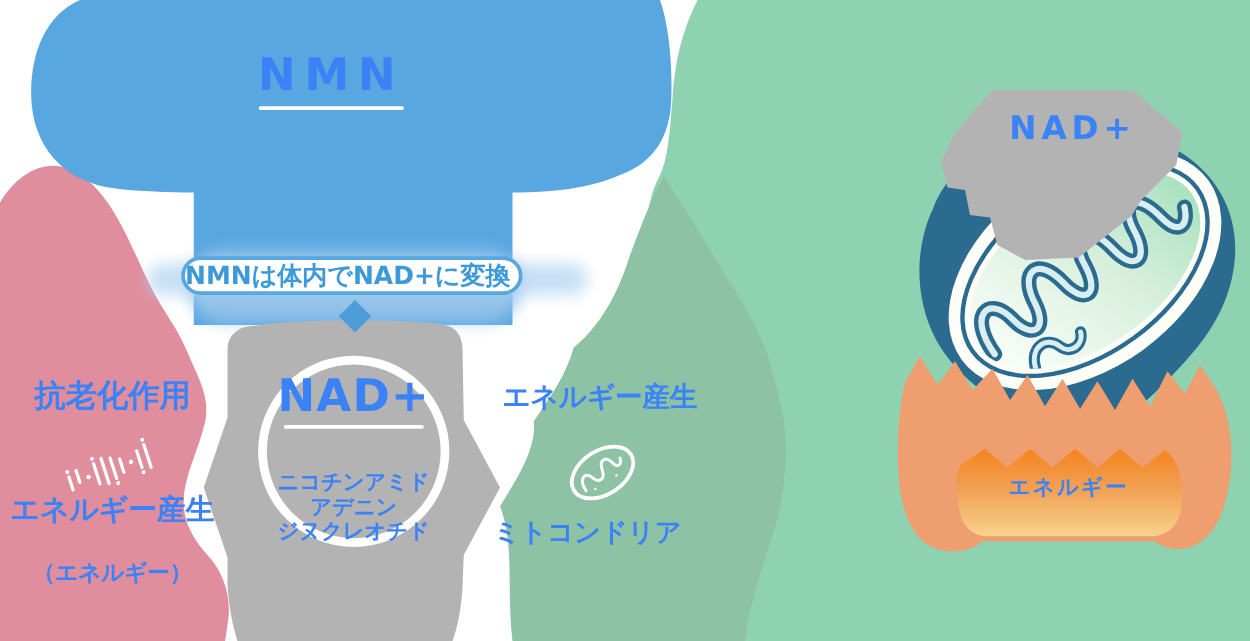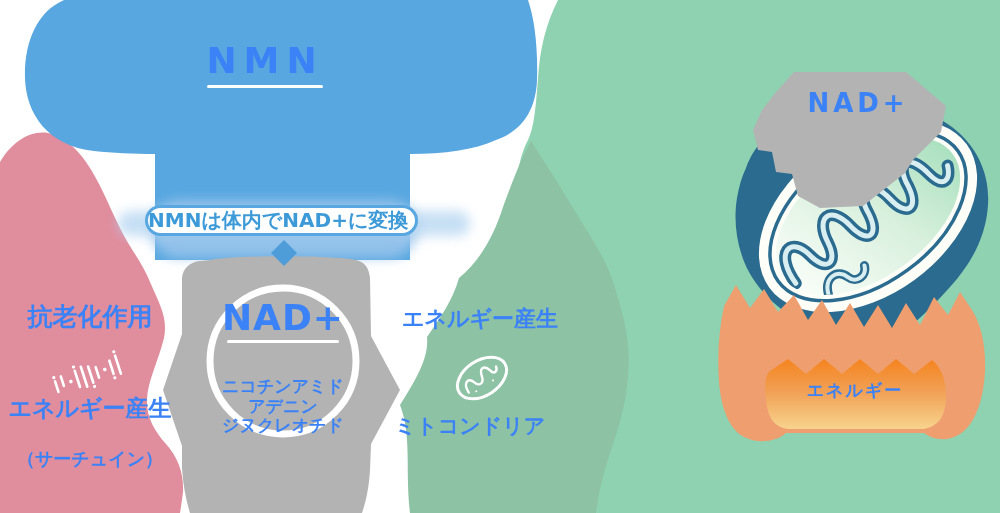--- a/index.html
+++ b/index.html
@@ -157,21 +157,21 @@
   <div class="txt nad-sub">
     <div>ニコチンアミド</div>
     <div>アデニン</div>
     <div>ジヌクレオチド</div>
   </div>
 
   <div class="txt aa-heading">抗老化作用</div>
   <div class="txt aa-gene">
     <div>エネルギー産生</div>
   </div>
-  <div class="txt aa-note">（サーチュイン）</div>
+  <div class="txt aa-note">（エネルギー）</div>
 
   <div class="txt ep-heading">エネルギー産生</div>
   <div class="txt ep-label">ミトコンドリア</div>
 
   <div class="txt right-nad">NAD+</div>
   <div class="txt band-label">エネルギー</div>
 
 </div>
 
 </body></html>

